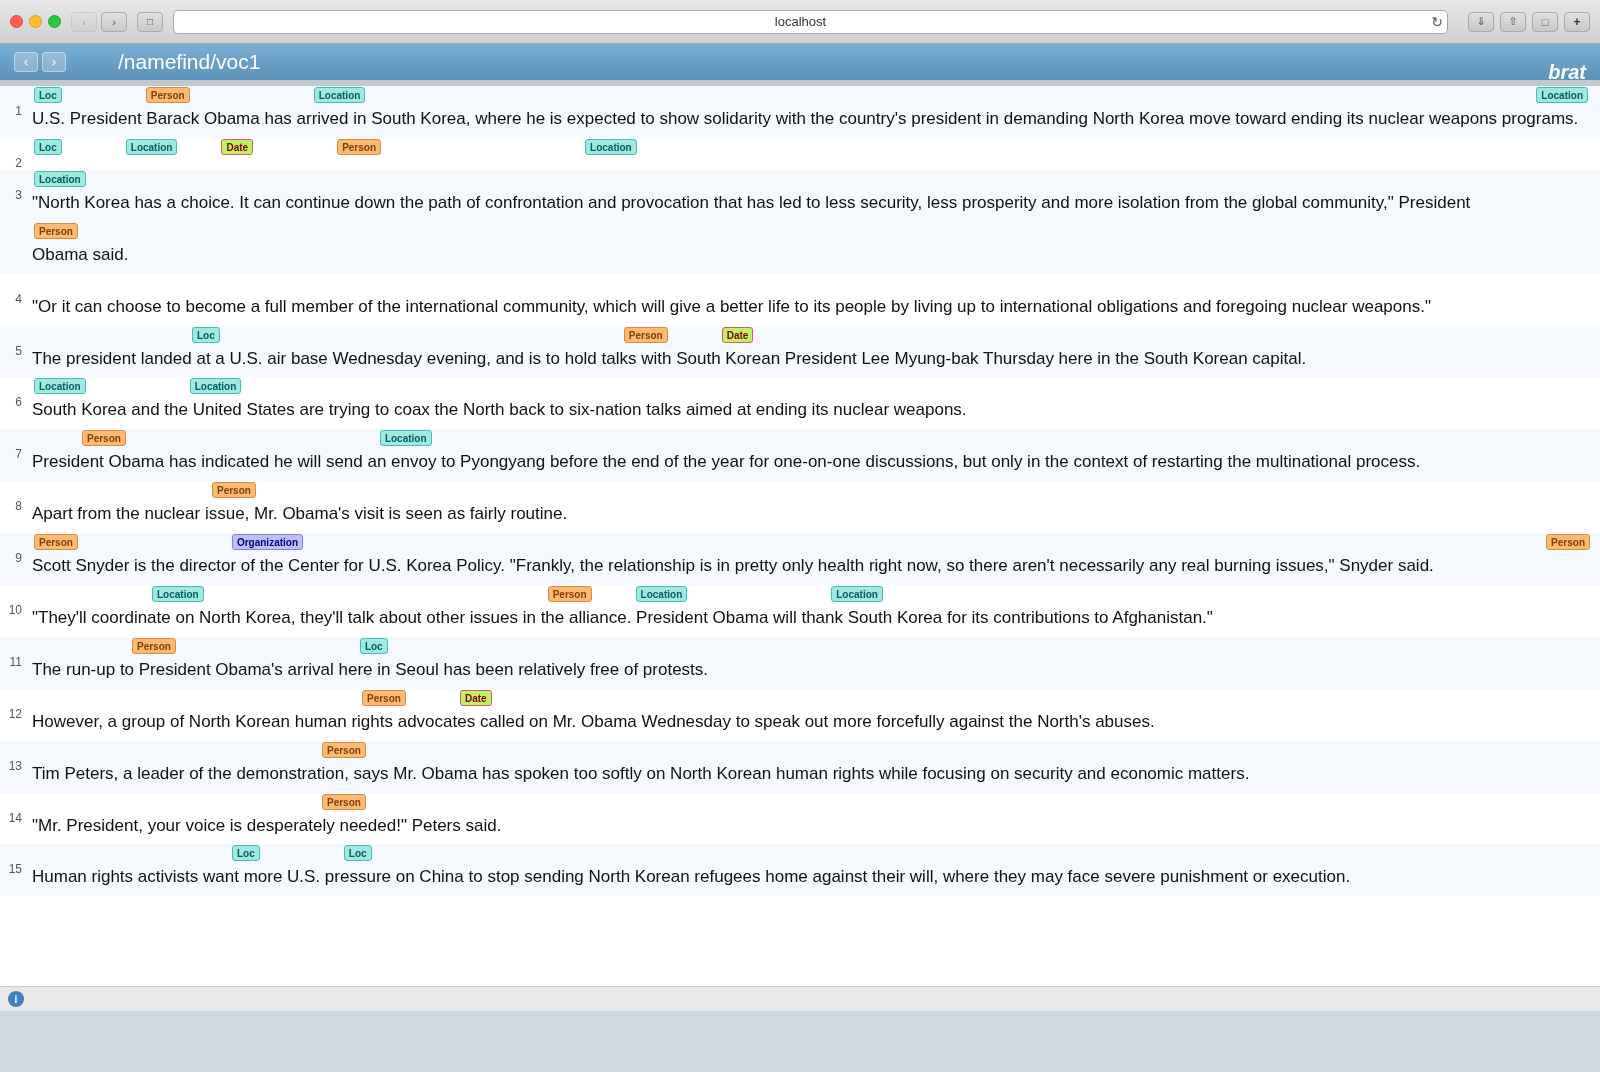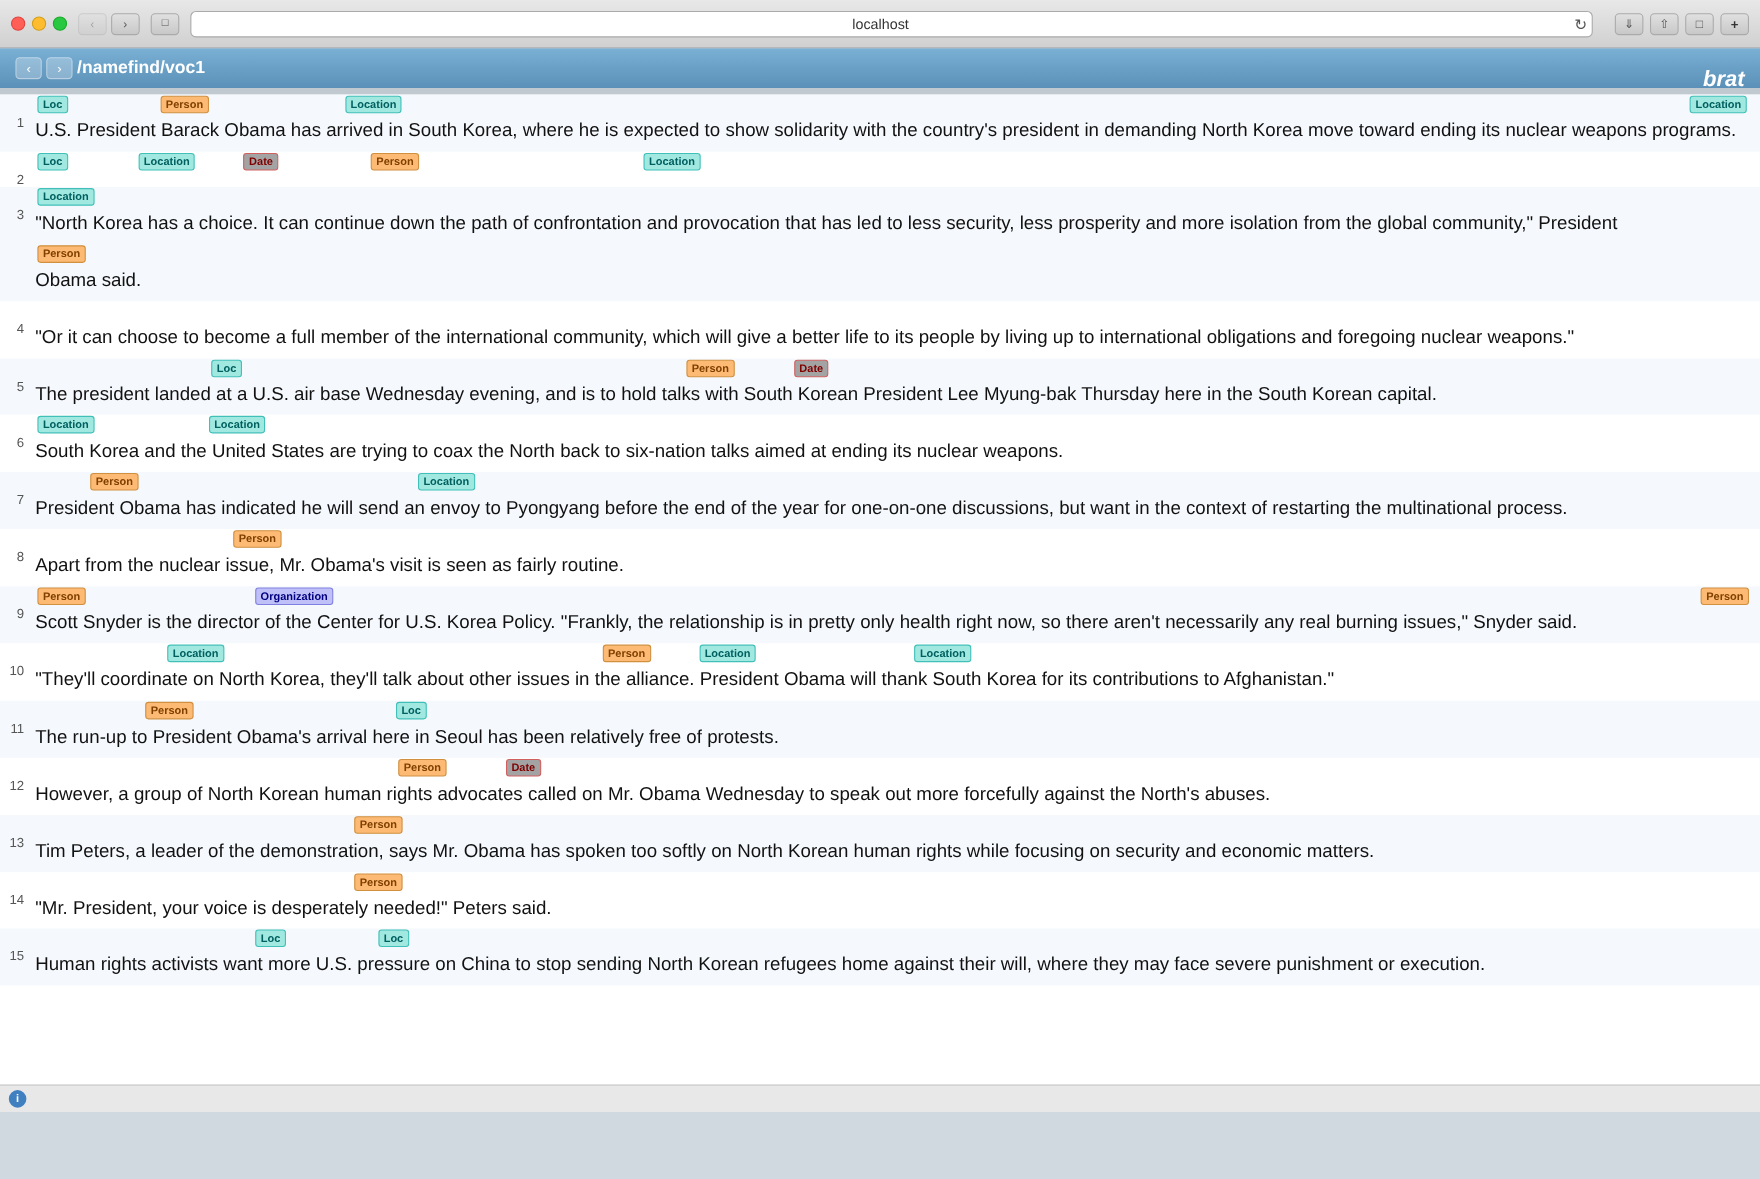--- a/index.html
+++ b/index.html
@@ -35,42 +35,42 @@
     .app-header {
       background: linear-gradient(to bottom, #7ab0d4, #5b90b8);
       padding: 8px 14px;
       display: flex;
       align-items: center;
       justify-content: space-between;
       height: 36px;
     }
     .app-nav { display: flex; gap: 4px; align-items: center; }
     .app-nav-btn { width: 24px; height: 20px; background: rgba(255,255,255,0.25); border: 1px solid rgba(255,255,255,0.4); border-radius: 4px; display: flex; align-items: center; justify-content: center; font-size: 12px; color: white; cursor: pointer; }
-    .app-path { color: white; font-size: 16px; font-weight: 700; }
+    .app-path { color: white; font-size: 21px; font-weight: 400; margin-left: 48px; }
     .app-brand { color: white; font-size: 20px; font-style: italic; font-weight: bold; margin-top: 20px; }
 
     
     .scroll-indicator { height: 6px; background: #c0c8d0; }
 
     .tag {
       display: inline-block;
       font-size: 10px;
       font-weight: bold;
       padding: 0 4px;
       border-radius: 3px;
       margin: 1px 2px;
       line-height: 16px;
       height: 16px;
       cursor: pointer;
     }
 
     .tag-loc { background: #a0e8e0; color: #006060; border: 1px solid #40c0b8; }
     .tag-location { background: #a0e8e0; color: #006060; border: 1px solid #40c0b8; }
     .tag-person { background: #fdba74; color: #804000; border: 1px solid #d09040; }
-    .tag-date { background: #a3a3a3; color: #800000; border: 1px solid #d06060; }
+    .tag-date { background: #bef264; color: #800000; border: 1px solid #d06060; }
     .tag-organization { background: #c0c0f8; color: #000080; border: 1px solid #8080e0; }
 
     .ann-spacer { display: inline-block; }
 
     .info-bar { background: #e8e8e8; padding: 4px 8px; display: flex; align-items: center; gap: 6px; border-top: 1px solid #ccc; }
     .info-icon { width: 16px; height: 16px; background: #4080c0; border-radius: 50%; display: flex; align-items: center; justify-content: center; color: white; font-size: 10px; font-weight: bold; }
 
     
     .sent-wrapper {
       display: flex;
@@ -238,21 +238,21 @@
 
   <div class="sent-wrapper" style="background:#f5f8fc;">
     <div class="sent-num">7</div>
     <div class="sent-body">
       <div class="ann-line">
         <span class="ann-spacer" style="width:50px"></span>
         <span class="tag tag-person">Person</span>
         <span class="ann-spacer" style="width:250px"></span>
         <span class="tag tag-location">Location</span>
       </div>
-      <div class="sent-text-line">President Obama has indicated he will send an envoy to Pyongyang before the end of the year for one-on-one discussions, but want in the context of restarting the multinational process.</div>
+      <div class="sent-text-line">President Obama has indicated he will send an envoy to Pyongyang before the end of the year for one-on-one discussions, but only in the context of restarting the multinational process.</div>
     </div>
   </div>
 
   <div class="sent-wrapper" style="background:#ffffff;">
     <div class="sent-num">8</div>
     <div class="sent-body">
       <div class="ann-line">
         <span class="ann-spacer" style="width:180px"></span>
         <span class="tag tag-person">Person</span>
       </div>

